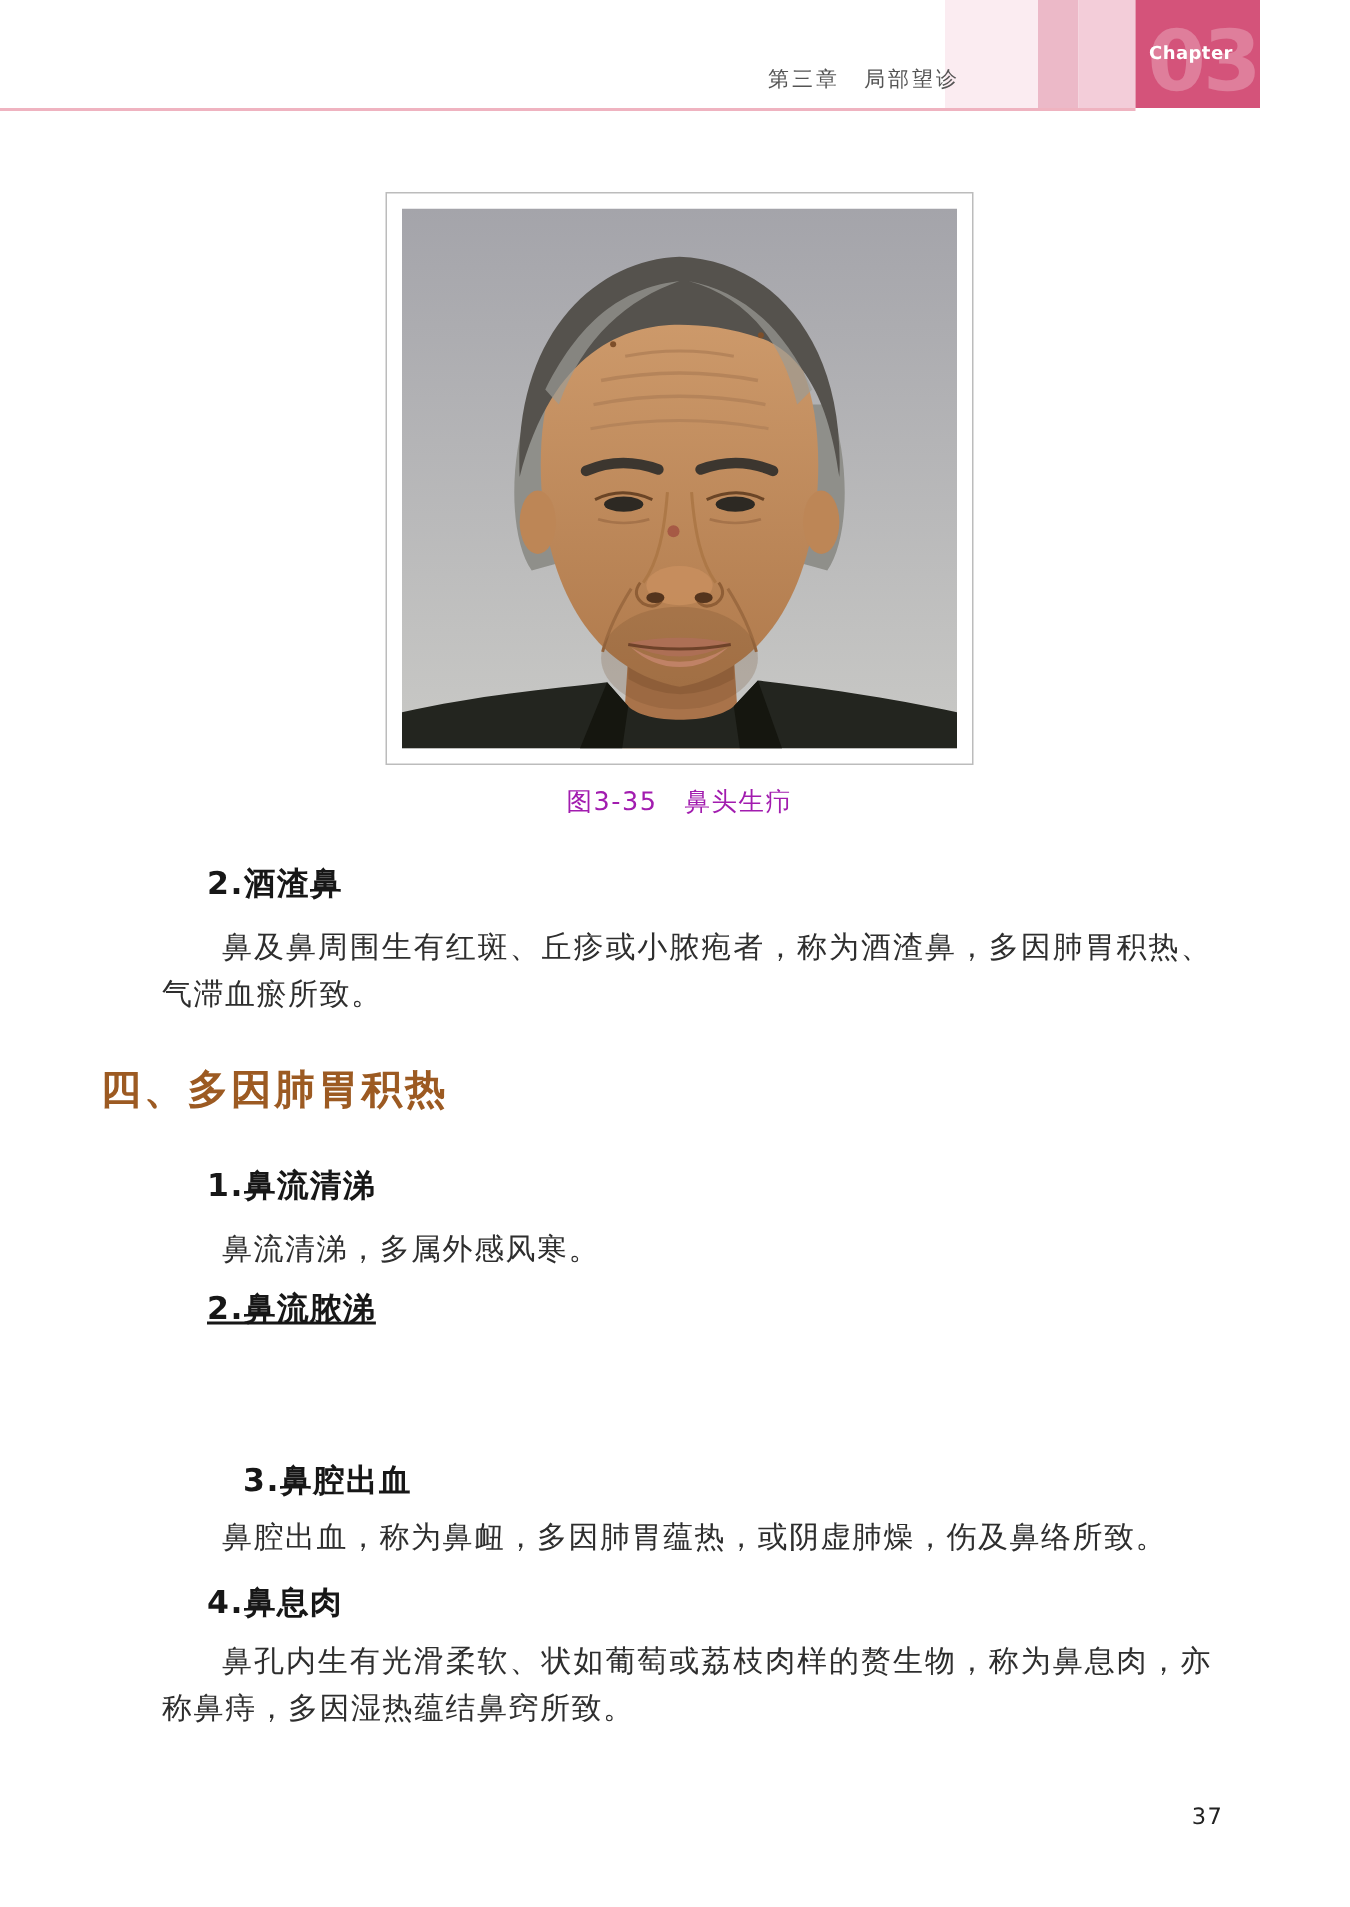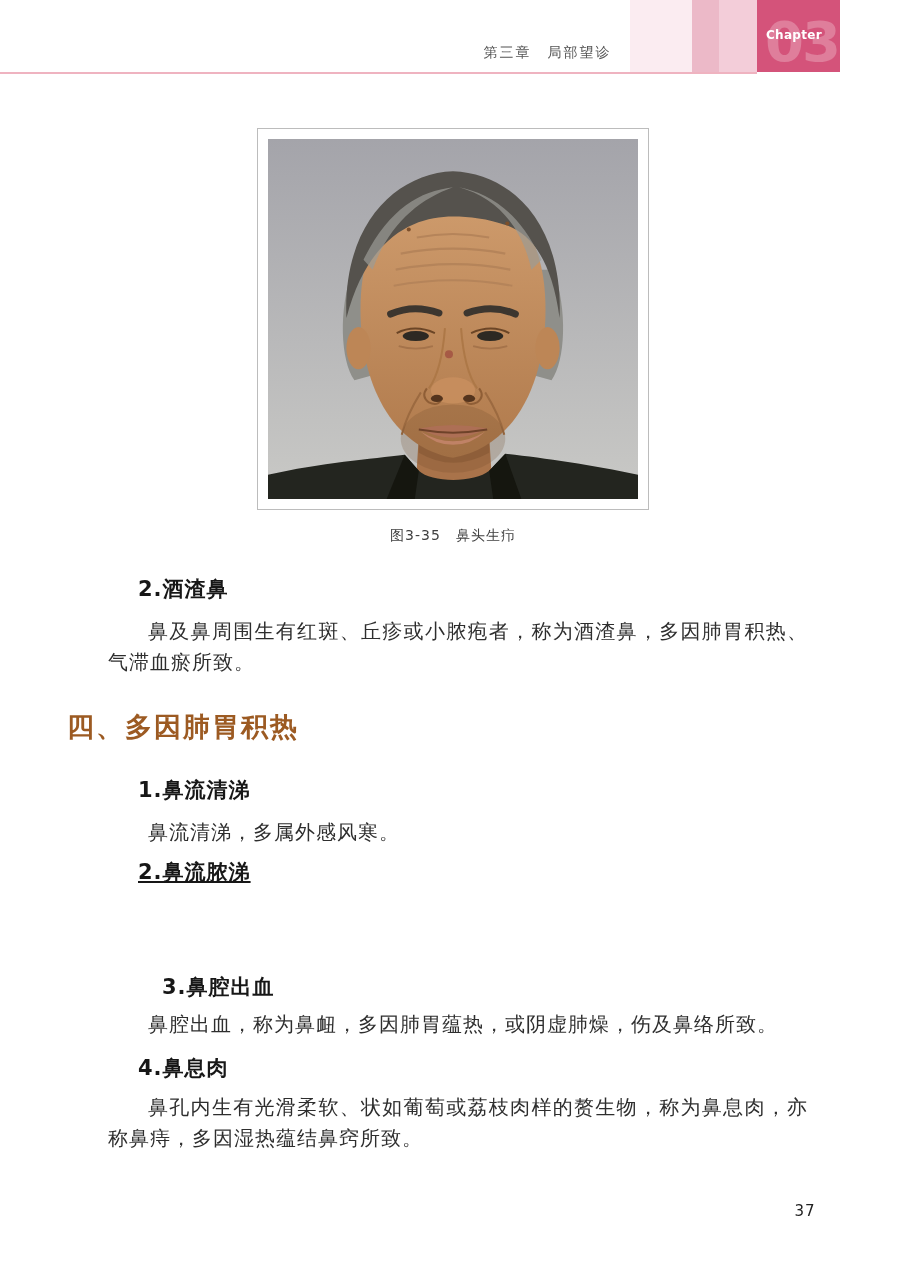--- a/index.html
+++ b/index.html
@@ -5,33 +5,33 @@
   html,body{margin:0;padding:0;background:#ffffff;}
   .page{position:relative;width:900px;height:1271px;background:#ffffff;overflow:hidden;
         font-family:"DejaVu Sans","Liberation Sans",sans-serif;}
 
   
   .band{position:absolute;top:0;height:72px;}
   .band-a{left:630px;width:62px;background:#fbecf1;}
   .band-b{left:692px;width:27px;background:#ecb9c8;}
   .band-c{left:719px;width:38px;background:#f3cdd9;}
   .header-rule{position:absolute;left:0;top:72px;width:757px;height:2px;background:#efb3c0;}
-  .running-head{position:absolute;left:455px;top:44px;width:185px;text-align:center;
+  .running-head{position:absolute;left:455px;top:44px;width:185px;text-align:right;
                 font-size:14px;color:#545454;letter-spacing:2px;}
   .chapter-block{position:absolute;left:757px;top:0;width:83px;height:72px;background:#d4537a;overflow:hidden;}
   .ch-label{position:absolute;left:9px;top:28px;font-size:12px;font-weight:bold;color:#ffffff;letter-spacing:0.3px;}
   .ch-num{position:absolute;right:1px;top:14px;font-size:56px;line-height:56px;font-weight:bold;
           color:rgba(255,255,255,0.25);letter-spacing:-2px;}
 
   
   .fig-frame{position:absolute;left:257px;top:128px;width:370px;height:360px;
              border:1px solid #bcbcbc;background:#ffffff;padding:10px;}
   .fig-photo{width:370px;height:360px;display:block;}
   .fig-caption{position:absolute;left:257px;top:522px;width:392px;text-align:center;
-               font-size:14px;color:#404040;letter-spacing:1px;line-height:26px;}
+               font-size:17px;color:#a21caf;letter-spacing:1px;line-height:26px;}
 
   
   .sub-head{position:absolute;left:138px;font-size:21px;line-height:24px;font-weight:bold;color:#171717;letter-spacing:1px;}
   .para{position:absolute;left:108px;width:700px;font-size:20px;line-height:31px;color:#2e2e2e;
         letter-spacing:1px;text-align:justify;text-justify:inter-character;text-indent:2em;}
   .main-head{position:absolute;left:67px;top:709px;font-size:27px;line-height:36px;font-weight:bold;
              color:#9c5a22;letter-spacing:2px;}
   .page-number{position:absolute;left:780px;top:1202px;width:50px;text-align:center;
                font-size:15px;color:#222222;letter-spacing:1px;}
 

